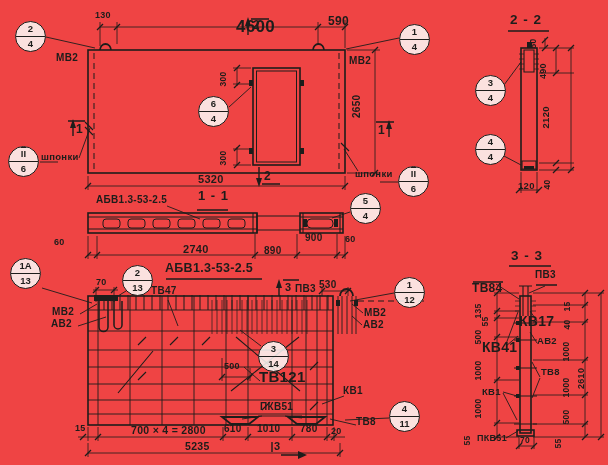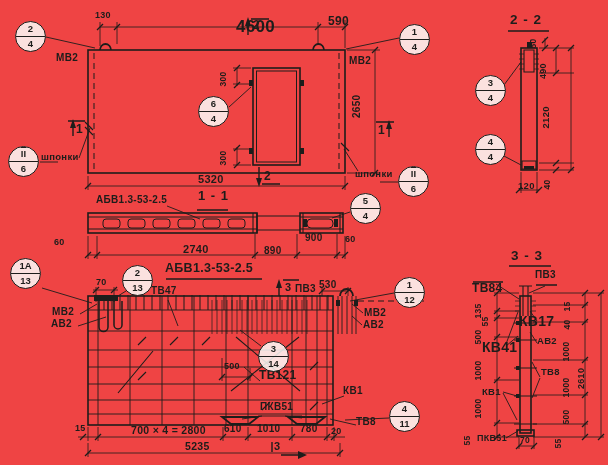--- a/index.html
+++ b/index.html
@@ -195,21 +195,21 @@
 <span class="t" style="left:96px;top:278px;font-size:9px">70</span>
 <span class="t" style="left:285px;top:282px;font-size:11px">3</span>
 <span class="t" style="left:295px;top:284px;font-size:10px">ПВ3</span>
 <span class="t" style="left:319px;top:280px;font-size:10px">530</span>
 <span class="t" style="left:52px;top:307px;font-size:10px">МВ2</span>
 <span class="t" style="left:51px;top:319px;font-size:10px">АВ2</span>
 <span class="t" style="left:364px;top:308px;font-size:10px">МВ2</span>
 <span class="t" style="left:363px;top:320px;font-size:10px">АВ2</span>
 <span class="t" style="left:151px;top:286px;font-size:10px">ТВ47</span>
 <span class="t" style="left:224px;top:362px;font-size:9px">500</span>
-<span class="t" style="left:259px;top:369px;font-size:12px">ТВ121</span>
+<span class="t" style="left:259px;top:369px;font-size:15px">ТВ121</span>
 <span class="t" style="left:343px;top:386px;font-size:10px">КВ1</span>
 <span class="t" style="left:260px;top:402px;font-size:10px">ПКВ51</span>
 <span class="t" style="left:356px;top:417px;font-size:10px">ТВ8</span>
 <span class="t" style="left:75px;top:424px;font-size:9px">15</span>
 <span class="t" style="left:131px;top:425px;font-size:10.5px">700 × 4 = 2800</span>
 <span class="t" style="left:224px;top:424px;font-size:10px">610</span>
 <span class="t" style="left:257px;top:424px;font-size:10px">1010</span>
 <span class="t" style="left:300px;top:424px;font-size:10px">780</span>
 <span class="t" style="left:331px;top:427px;font-size:9px">20</span>
 <span class="t" style="left:185px;top:441px;font-size:10.5px">5235</span>

